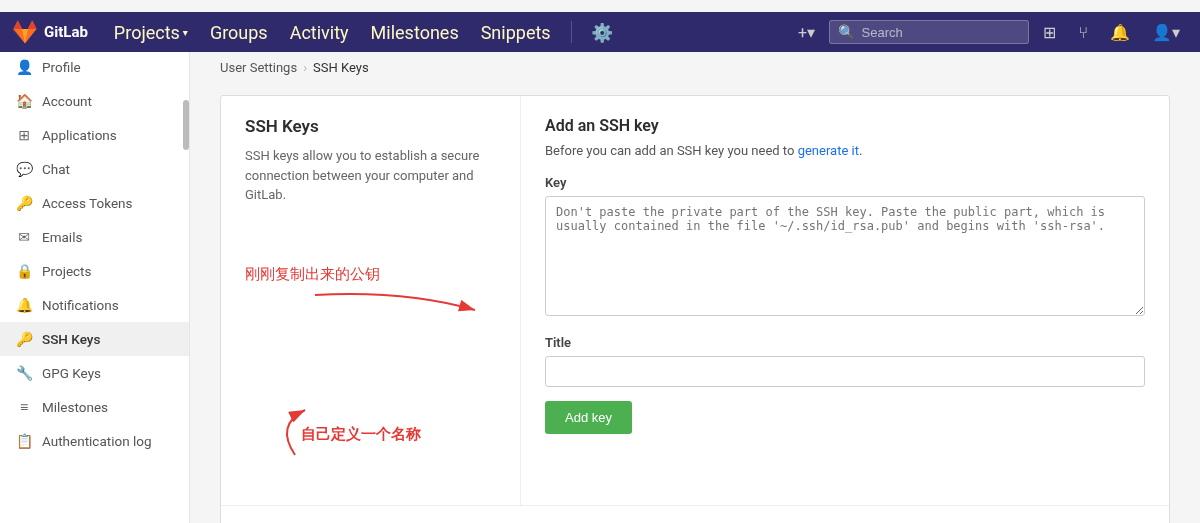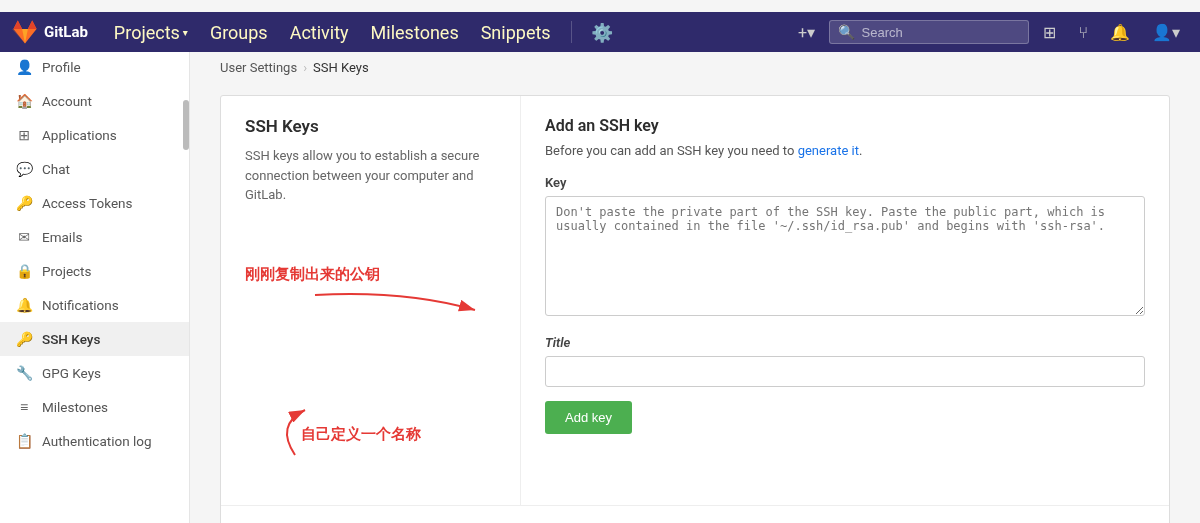--- a/index.html
+++ b/index.html
@@ -340,21 +340,21 @@
 
     <div class="content-panel">
 
       <div class="two-col">
 
         <div class="left-col annotation-container">
           <h2 style="font-size:17px; font-weight:600; margin-bottom:10px; color:#2d2d2d;">SSH Keys</h2>
           <p style="font-size:13px; color:#666; line-height:1.5;">SSH keys allow you to establish a secure connection between your computer and GitLab.</p>
 
           <div style="position:relative; margin-top:60px; height:120px;">
-            <span style="color:#e53935; font-size:15px; font-weight:bold;">刚刚复制出来的公钥</span>
+            <span style="color:#e53935; font-size:15px; font-weight:normal;">刚刚复制出来的公钥</span>
             <svg style="position:absolute; top:20px; left:60px;" width="180" height="50">
               <defs>
                 <marker id="arrowhead1" markerWidth="8" markerHeight="6" refX="8" refY="3" orient="auto">
                   <polygon points="0 0, 8 3, 0 6" fill="#e53935"></polygon>
                 </marker>
               </defs>
               <path d="M 10 10 Q 100 5 170 25" stroke="#e53935" stroke-width="2" fill="none" marker-end="url(#arrowhead1)"></path>
             </svg>
           </div>
 
@@ -373,21 +373,21 @@
 
         <div class="right-col">
           <div class="section-title">Add an SSH key</div>
           <div class="section-desc">
             <span>Before you can add an SSH key you need to </span><a href="#">generate it</a><span>.</span>
           </div>
 
           <label class="form-label">Key</label>
           <textarea class="form-textarea" placeholder="Don't paste the private part of the SSH key. Paste the public part, which is usually contained in the file '~/.ssh/id_rsa.pub' and begins with 'ssh-rsa'." style=""></textarea>
 
-          <div style="margin-top:16px; margin-bottom:6px;font-style:italic;">
+          <div style="margin-top:16px; margin-bottom:6px;">
             <label class="form-label">Title</label>
           </div>
           <input type="text" class="form-input" style="">
 
           <button class="btn-green">Add key</button>
         </div>
       </div>
 
       <div class="your-keys">
         

